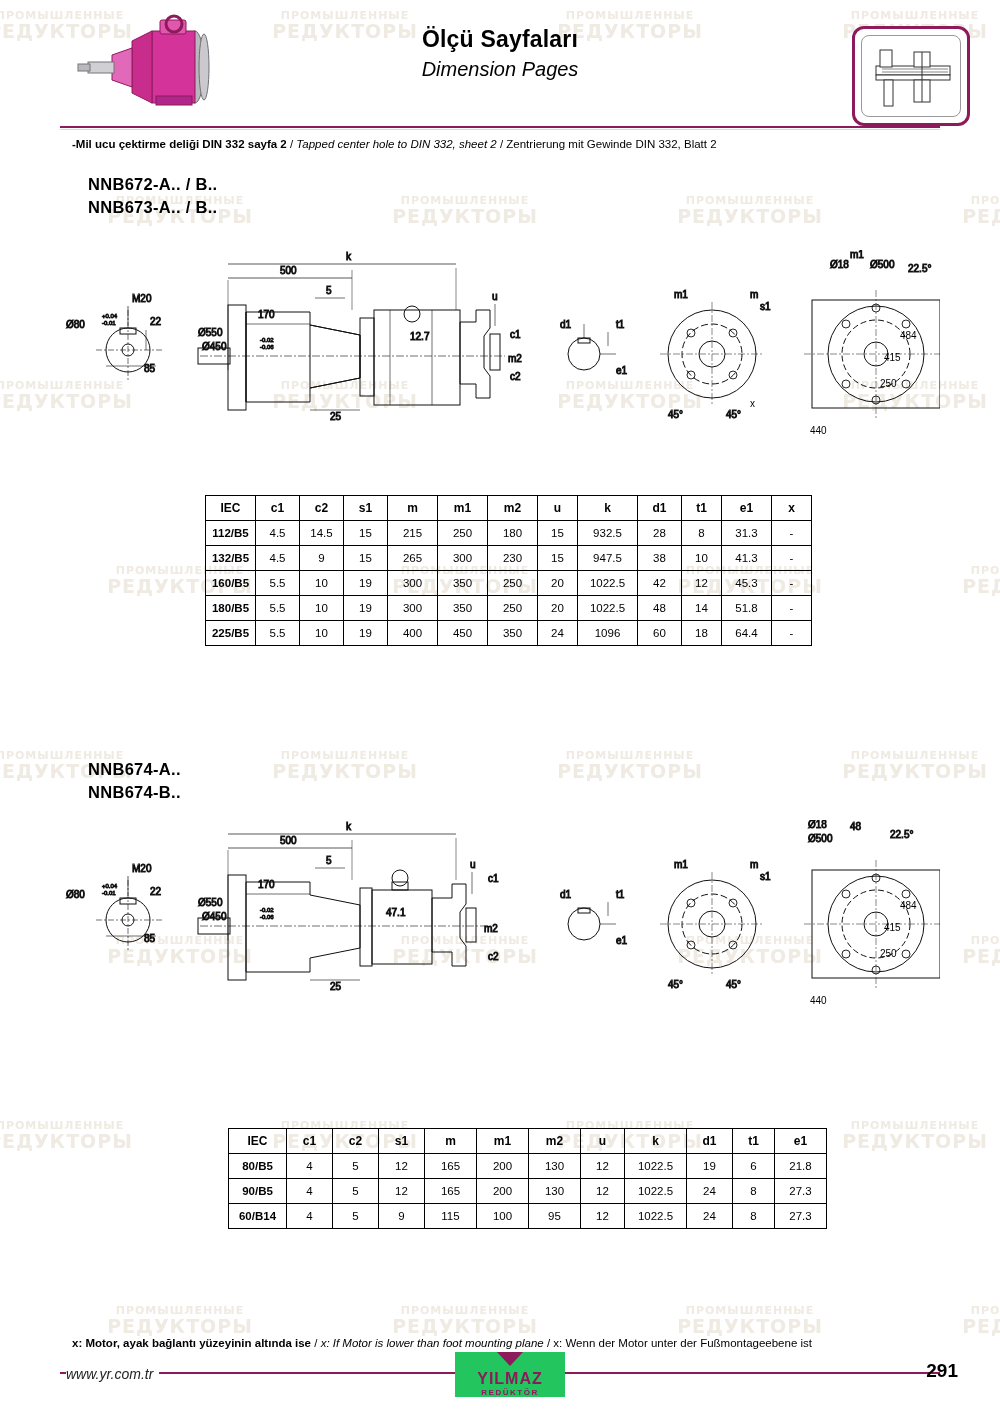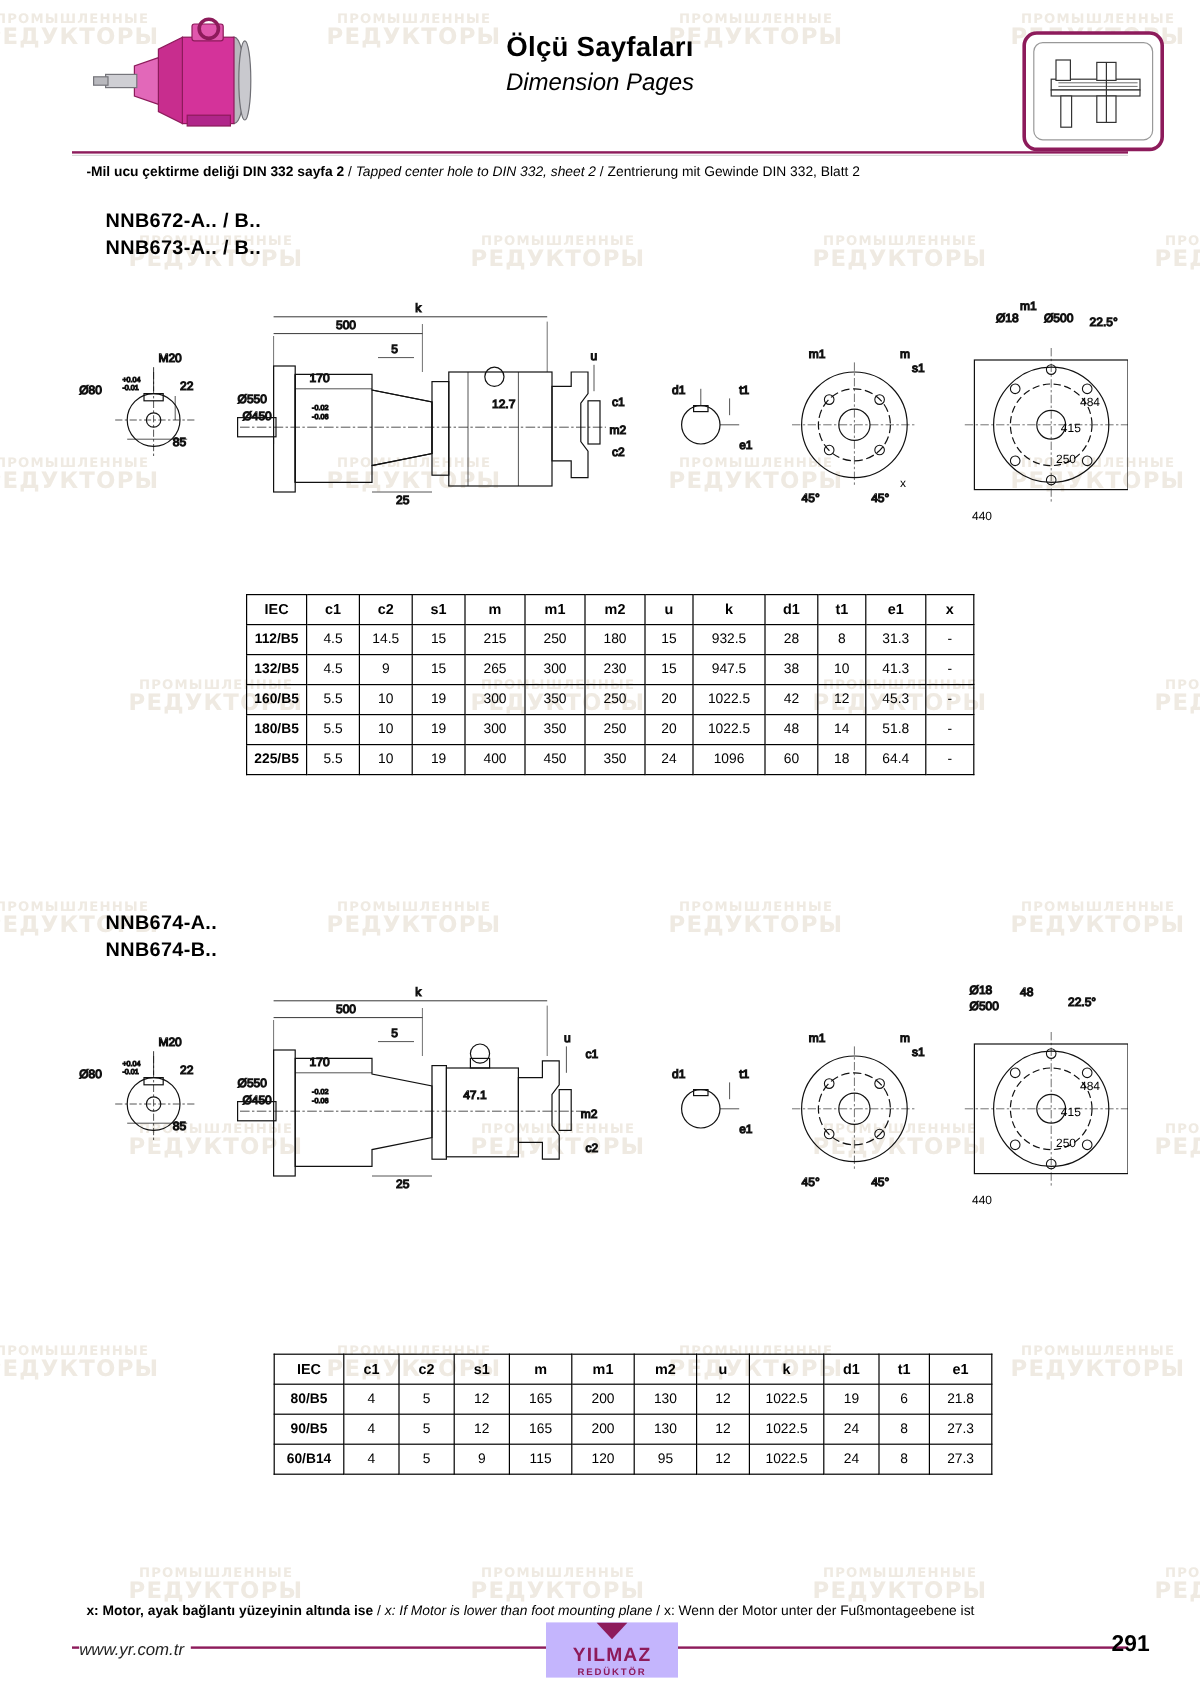--- a/index.html
+++ b/index.html
@@ -51,21 +51,21 @@
   
   .dwg { position:absolute; }
   .dwg svg { display:block; }
 
   
   .foot-note { position:absolute; left:72px; top:1337px; font-size:11.5px;}
   .foot-note b{font-weight:bold;} .foot-note i{font-style:italic;}
   .footer-rule { position:absolute; left:60px; top:1372px; width:880px; height:2px; background:#8d1b5b;}
   .url { position:absolute; left:66px; top:1366px; font-size:14px; font-style:italic; color:#222; background:#fff; padding-right:6px;}
   .pageno { position:absolute; right:42px; top:1360px; font-size:19px; font-weight:bold;}
-  .logo { position:absolute; left:455px; top:1352px; width:110px; text-align:center; background:#c4b5fd;}
+  .logo { position:absolute; left:455px; top:1352px; width:110px; text-align:center; background:#22c55e;}
   .logo .lname{ font-size:16px; font-weight:bold; color:#8d1b5b; letter-spacing:1px;}
   .logo .lsub{ font-size:8px; font-weight:bold; color:#8d1b5b; letter-spacing:1.5px;}
 </style>
 </head>
 <body>
 
 <div class="wm-layer" id="wmlayer">
     <div class="wm" style="left: -40px; top: 10px; width: 200px;">
       <div class="l1">ПРОМЫШЛЕННЫЕ</div>
       <div class="l2">РЕДУКТОРЫ</div>
@@ -658,21 +658,21 @@
         <td>24</td>
         <td>8</td>
         <td>27.3</td>
       </tr>
       <tr>
         <td class="iec">60/B14</td>
         <td>4</td>
         <td>5</td>
         <td>9</td>
         <td>115</td>
-        <td>120</td>
+        <td>100</td>
         <td>95</td>
         <td>12</td>
         <td>1022.5</td>
         <td>24</td>
         <td>8</td>
         <td>27.3</td>
       </tr>
     </tbody>
   </table>
 

